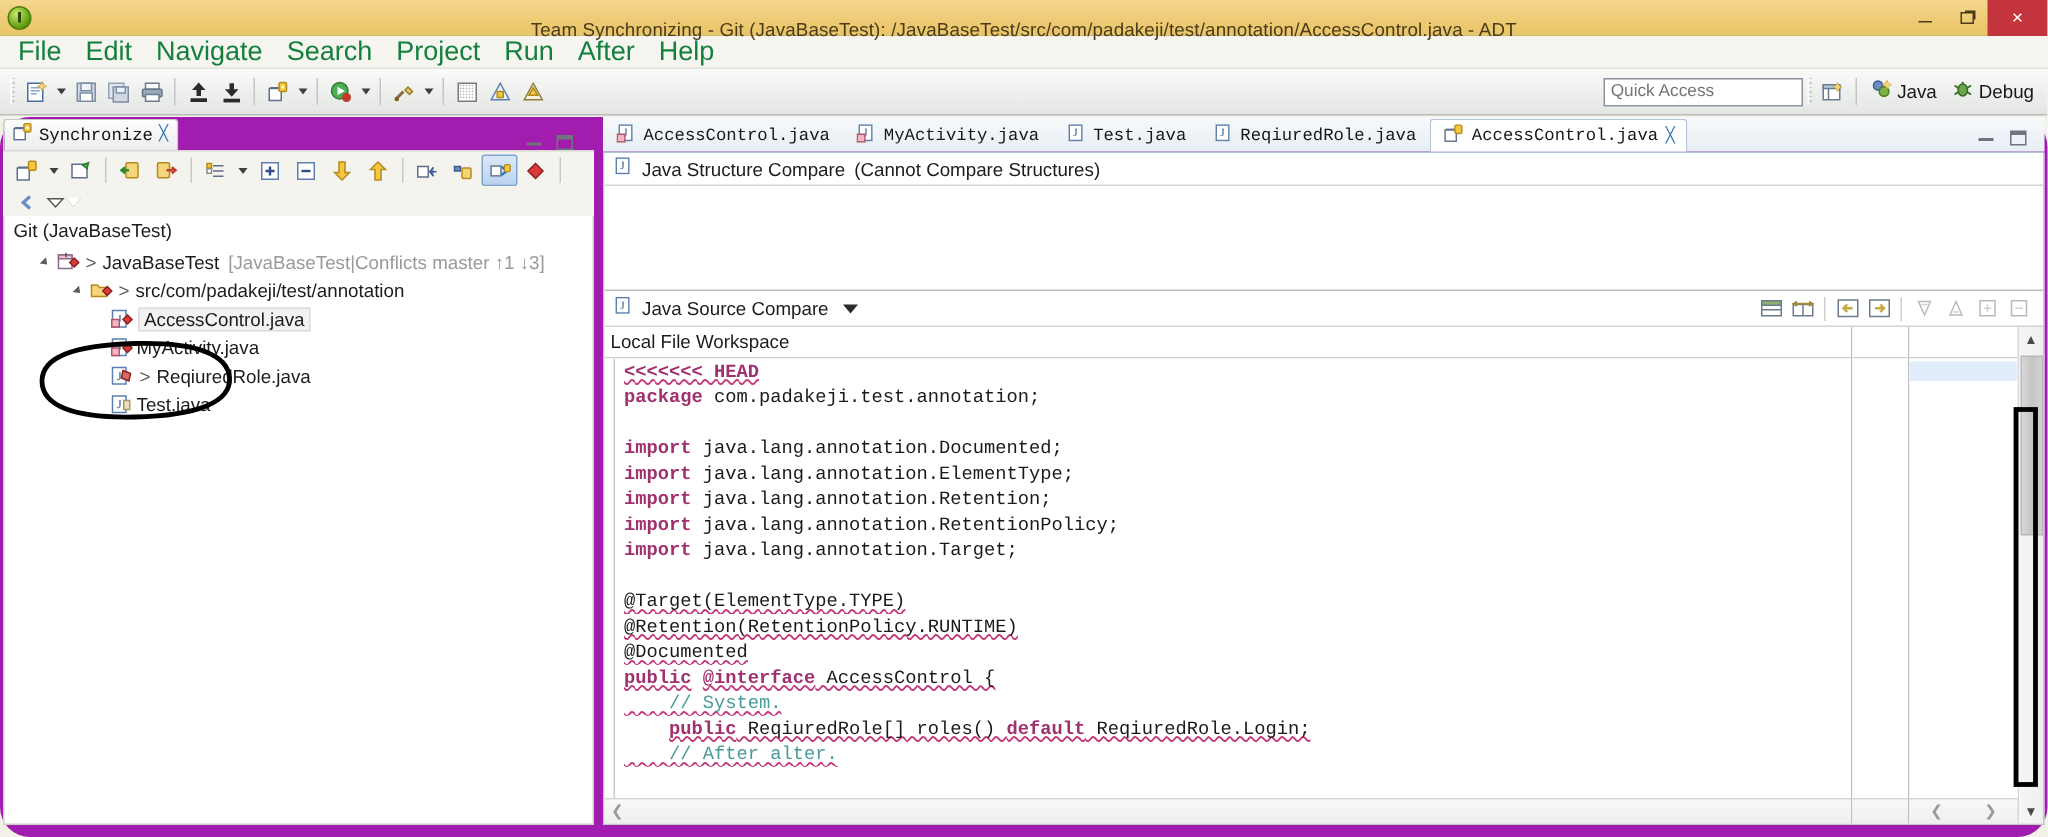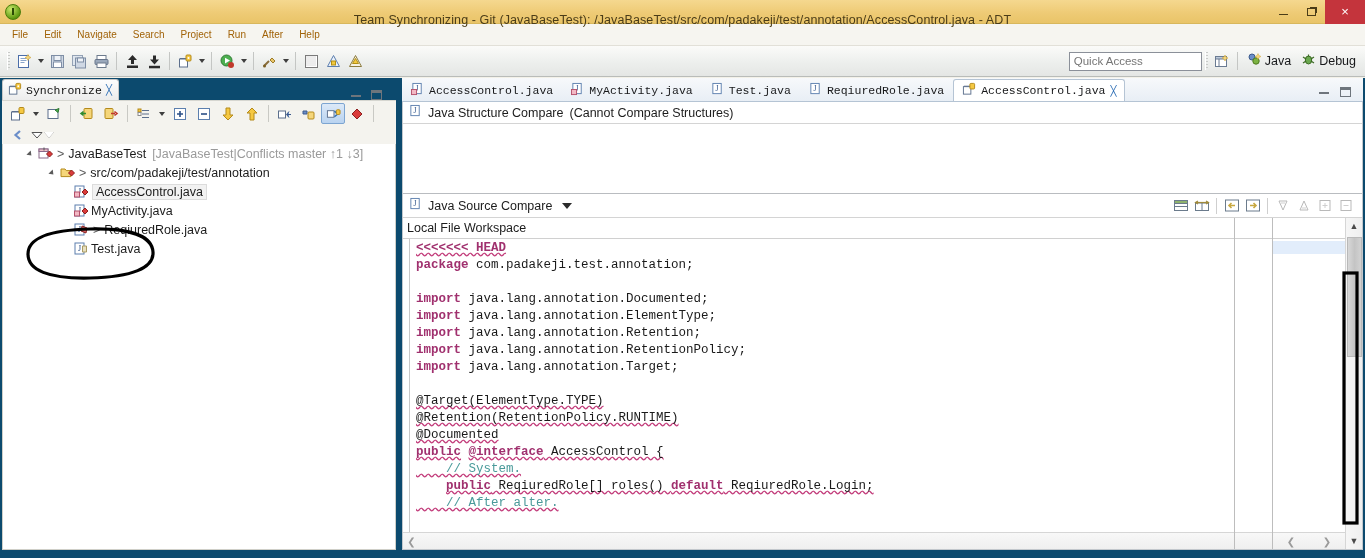--- a/index.html
+++ b/index.html
@@ -49,21 +49,21 @@
     box-shadow: 2px -2px 0 -1px #4a3c18, 2px -2px 0 0 transparent;
   }
 
   
   .menubar {
     height: 22px; display: flex; align-items: center;
     background: #f6f5f0; border-bottom: 1px solid #e2e0d8;
     padding-left: 4px;
   }
   .menu-item {
-    padding: 2px 8px; font-size: 10px; color: #a16207; text-align: center;
+    padding: 2px 8px; font-size: 18px; color: #15803d; text-align: center;
   }
 
   
   .toolbar {
     height: 31px;
     background: linear-gradient(to bottom,#fbfbf9 0%, #eef0ee 50%, #e4e6e4 100%);
     border-bottom: 1px solid #b9bcb9;
     display: flex; align-items: center; padding: 0 4px;
     position: relative;
   }
@@ -101,21 +101,22 @@
     text-align: right;
   }
   .persp.active {
     background: linear-gradient(to bottom,#fdfeff,#d3e5f7);
     border: 1px solid #9cb6d2; border-radius: 2px;
   }
 
   
   .body-area {
     position: absolute; top: 78px; left: 0; right: 0; bottom: 0;
-    background: #0c4a6e;
+    background: #a21caf;
+    border-radius: 20px;
   }
 
   
   .leftview {
     position: absolute; left: 2px; top: 0; width: 394px; bottom: 8px;
     display: flex; flex-direction: column;
   }
   .viewtabrow {
     height: 22px; display: flex; align-items: flex-end; position: relative;
   }
@@ -565,20 +566,21 @@
       </div>
 
       <div class="vt-arrow-hollow">
         <svg width="14" height="10" viewBox="0 0 14 10">
           <path d="M2 2.5h10L7 8z" fill="#fff" stroke="#555"></path>
         </svg>
       </div>
     </div>
 
     <div class="treepane">
+      <div class="tree-root-label">Git (JavaBaseTest)</div>
 
       <div class="trow" style="padding-left:20px">
         <div class="tw-arrow"></div>
         <div class="ticon">
           <svg width="17" height="15" viewBox="0 0 17 15">
             <rect x="1" y="3" width="9" height="9" fill="#fff" stroke="#8a6a8a"></rect>
             <rect x="1" y="3" width="9" height="2.5" fill="#f0c0c8" stroke="#8a6a8a"></rect>
             <path d="M6 1.5v3" stroke="#555"></path>
             <path d="M11.5 5l3 3-3 3-3-3z" fill="#d93b3b" stroke="#8e1f1f"></path>
           </svg>

